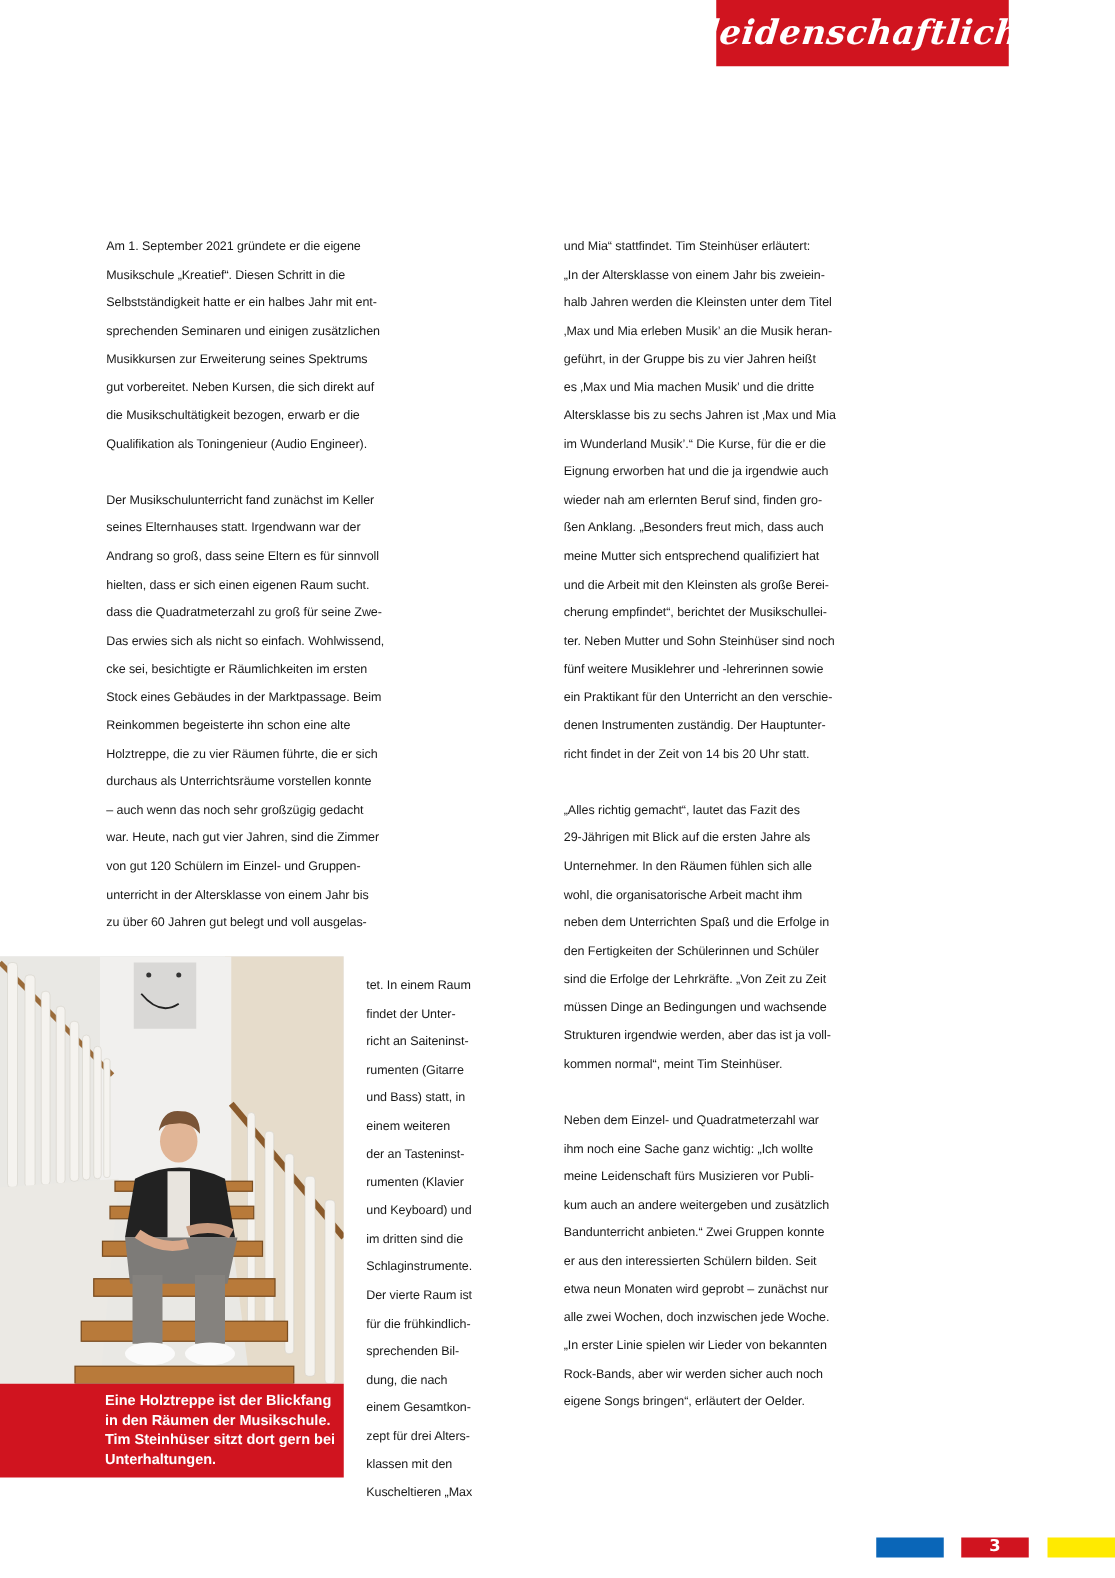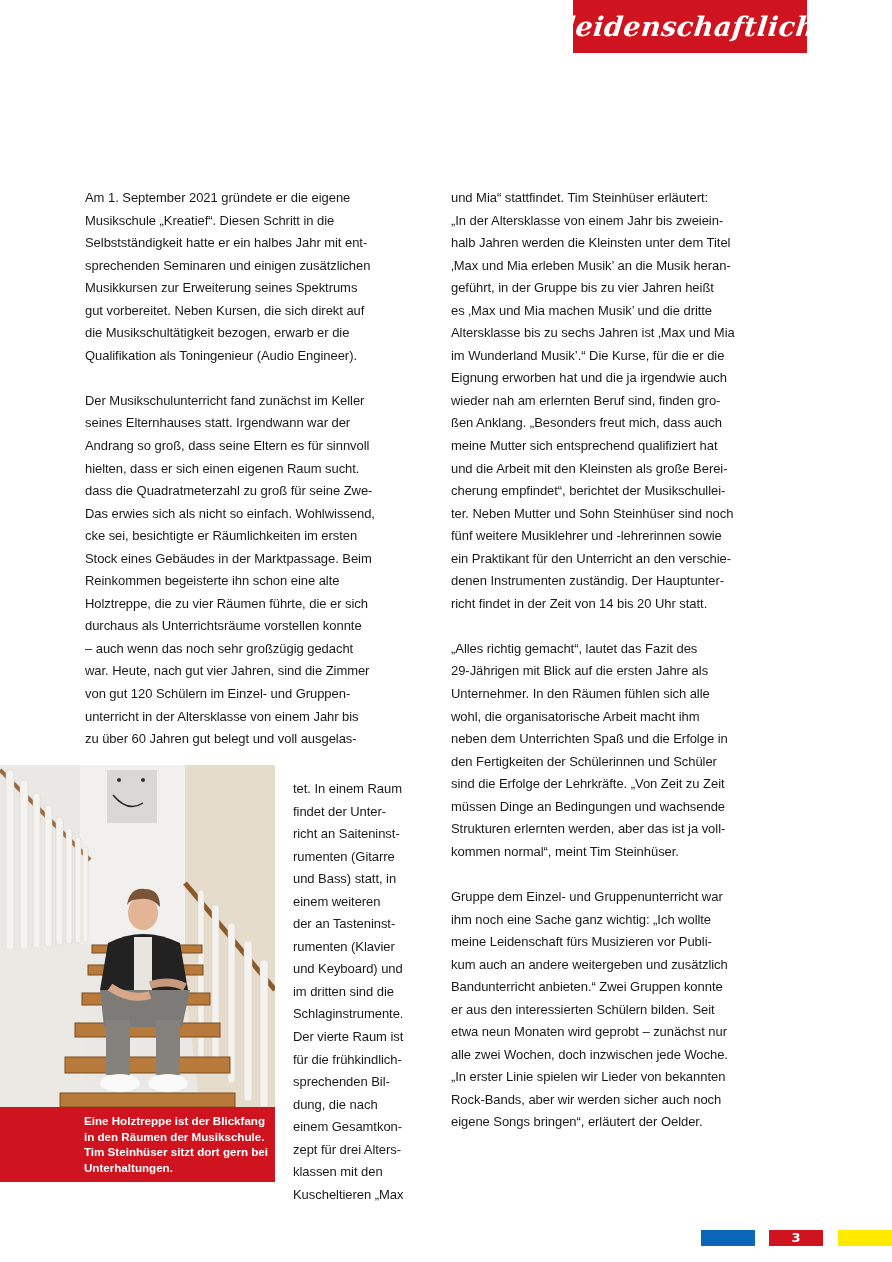--- a/index.html
+++ b/index.html
@@ -8,21 +8,21 @@
 
     .header-tag {
       position: absolute; left: 573px; top: 0; width: 234px; height: 53px;
       background: #d0141f; display: flex; align-items: center; justify-content: center;
     }
     .header-tag span {
       color: #ffffff; font-family: "DejaVu Serif", serif; font-style: italic; font-weight: bold;
       font-size: 27px; letter-spacing: 0.5px; transform: skewX(-6deg);
     }
 
-    .col { position: absolute; font-size: 13px; line-height: 22.55px; letter-spacing: -0.05px; }
+    .col { position: absolute; font-size: 10px; line-height: 22.55px; letter-spacing: -0.05px; }
     .col .line { display: block; white-space: nowrap; height: 22.55px; }
     .col .gap { display: block; height: 22.55px; }
     .col-left { left: 85px; top: 187px; width: 352px; }
     .col-narrow { left: 293px; top: 750px; width: 150px; margin-top: 28px; }
     .col-right { left: 451px; top: 187px; width: 355px; }
 
     .photo {
       position: absolute; left: 0; top: 765px; width: 275px; height: 342px; overflow: hidden;
       background: #ecebe8;
     }
@@ -115,24 +115,24 @@
     <span class="line">richt findet in der Zeit von 14 bis 20 Uhr statt.</span>
     <span class="gap"></span>
     <span class="line">„Alles richtig gemacht“, lautet das Fazit des</span>
     <span class="line">29-Jährigen mit Blick auf die ersten Jahre als</span>
     <span class="line">Unternehmer. In den Räumen fühlen sich alle</span>
     <span class="line">wohl, die organisatorische Arbeit macht ihm</span>
     <span class="line">neben dem Unterrichten Spaß und die Erfolge in</span>
     <span class="line">den Fertigkeiten der Schülerinnen und Schüler</span>
     <span class="line">sind die Erfolge der Lehrkräfte. „Von Zeit zu Zeit</span>
     <span class="line">müssen Dinge an Bedingungen und wachsende</span>
-    <span class="line">Strukturen erlernten werden, aber das ist ja voll-</span>
+    <span class="line">Strukturen irgendwie werden, aber das ist ja voll-</span>
     <span class="line">kommen normal“, meint Tim Steinhüser.</span>
     <span class="gap"></span>
-    <span class="line">Gruppe dem Einzel- und Gruppenunterricht war</span>
+    <span class="line">Neben dem Einzel- und Quadratmeterzahl war</span>
     <span class="line">ihm noch eine Sache ganz wichtig: „Ich wollte</span>
     <span class="line">meine Leidenschaft fürs Musizieren vor Publi-</span>
     <span class="line">kum auch an andere weitergeben und zusätzlich</span>
     <span class="line">Bandunterricht anbieten.“ Zwei Gruppen konnte</span>
     <span class="line">er aus den interessierten Schülern bilden. Seit</span>
     <span class="line">etwa neun Monaten wird geprobt – zunächst nur</span>
     <span class="line">alle zwei Wochen, doch inzwischen jede Woche.</span>
     <span class="line">„In erster Linie spielen wir Lieder von bekannten</span>
     <span class="line">Rock-Bands, aber wir werden sicher auch noch</span>
     <span class="line">eigene Songs bringen“, erläutert der Oelder.</span>

